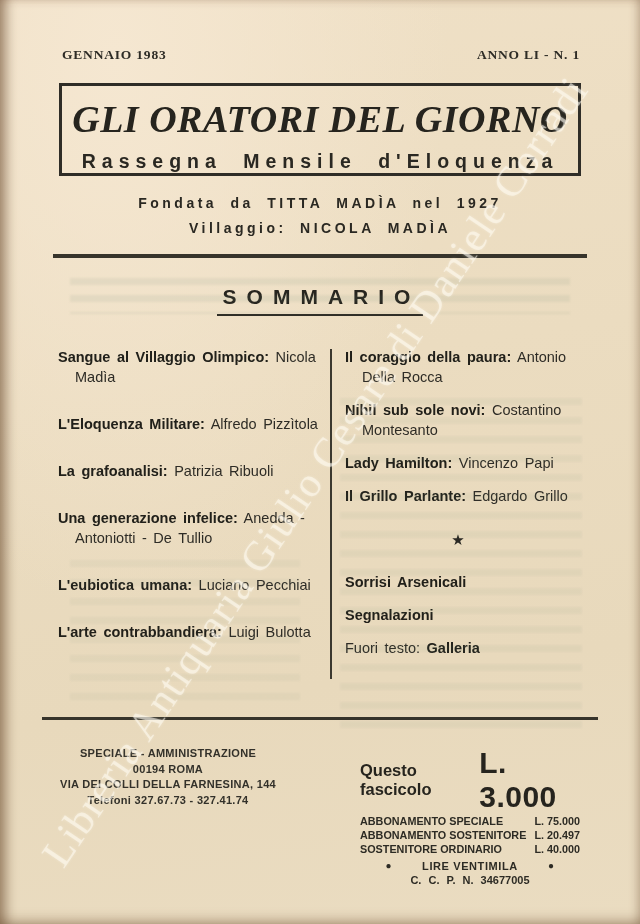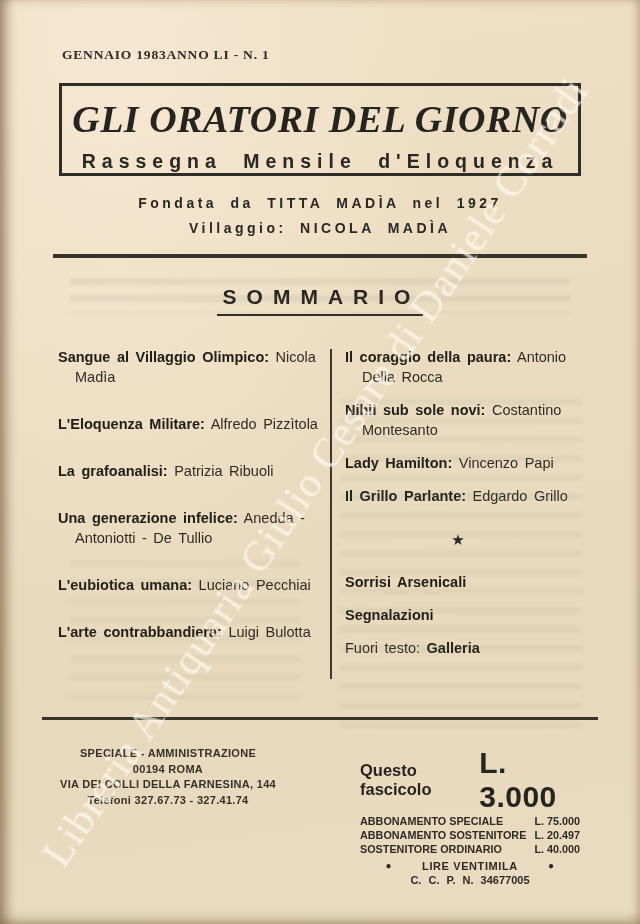--- a/index.html
+++ b/index.html
@@ -18,21 +18,21 @@
   }
   
   .ghost{position:absolute;pointer-events:none;filter:blur(1px);}
   .ghost-a{left:70px;right:70px;top:278px;height:36px;
     background:repeating-linear-gradient(180deg,rgba(115,140,120,0.10) 0 7px,transparent 7px 17px);}
   .ghost-b{left:340px;right:58px;top:398px;height:335px;
     background:repeating-linear-gradient(180deg,rgba(115,140,120,0.07) 0 7px,transparent 7px 19px);}
   .ghost-c{left:70px;right:340px;top:560px;height:150px;
     background:repeating-linear-gradient(180deg,rgba(115,140,120,0.06) 0 7px,transparent 7px 19px);}
 
-  .top-row{display:flex;padding:47px 60px 0 62px;
+  .top-row{display:flex;justify-content:space-between;padding:47px 60px 0 62px;
     font-family:"Liberation Serif",serif;font-weight:700;font-size:13.5px;letter-spacing:0.8px;color:#2e2c26;}
 
   .masthead-box{width:500px;margin:20px auto 0;border:3px solid #2f2d27;padding:11px 8px 0;text-align:center;}
   .masthead-title{font-family:"Liberation Serif",serif;font-style:italic;font-weight:700;
     font-size:38px;line-height:44px;letter-spacing:0.5px;color:#26241e;white-space:nowrap;}
   .masthead-subtitle{margin-top:9px;font-size:19.5px;font-weight:700;letter-spacing:6px;word-spacing:10px;color:#2a2822;white-space:nowrap;}
 
   .founder-line{margin-top:19px;text-align:center;font-size:14px;font-weight:700;letter-spacing:3.5px;word-spacing:6px;color:#2a2822;}
   .director-line{margin-top:9px;text-align:center;font-size:14px;font-weight:700;letter-spacing:3.5px;word-spacing:6px;color:#2a2822;}
 

